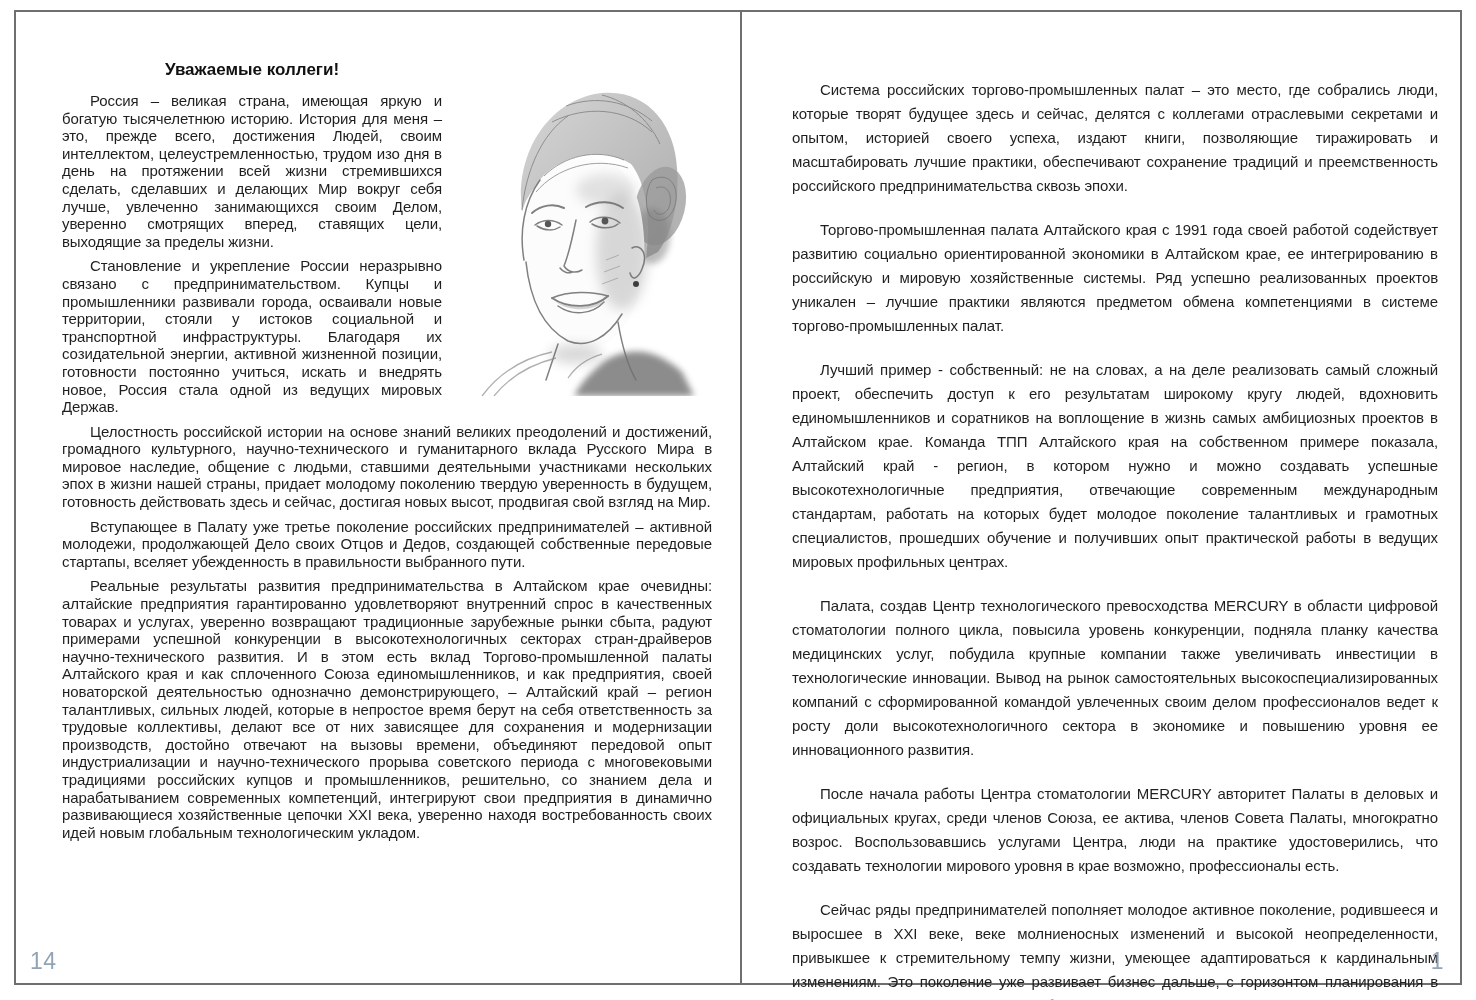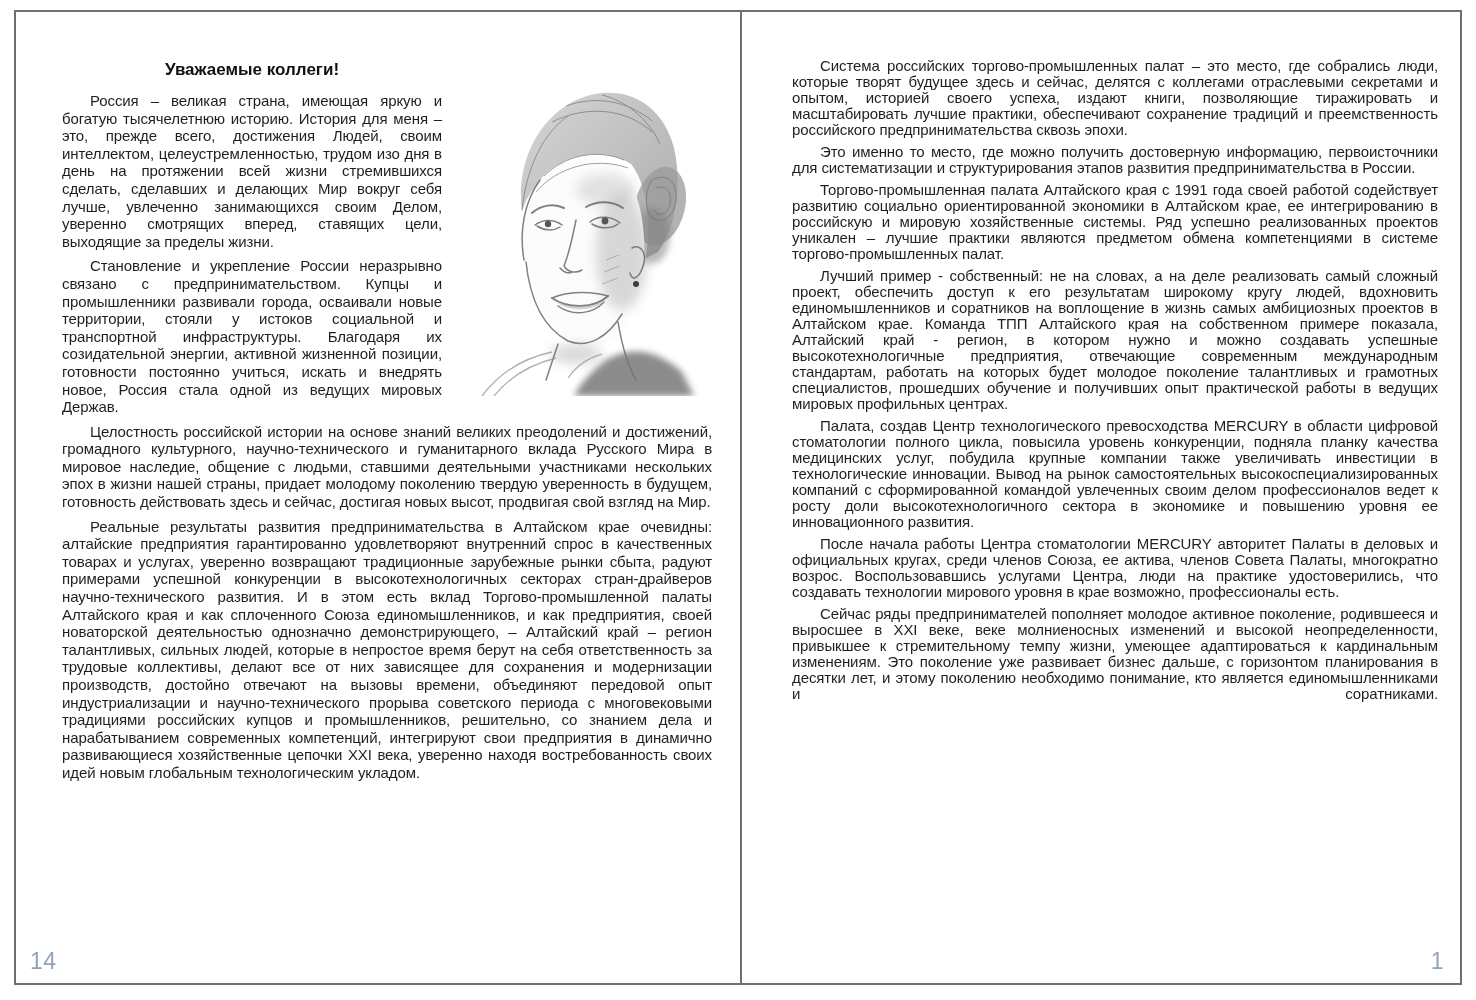--- a/index.html
+++ b/index.html
@@ -15,21 +15,21 @@
   }
   .page { position:relative; box-sizing:border-box; background:#fff; }
   .page-left  { width:724px; padding:48px 28px 52px 46px; }
   .divider    { width:2px; background:#6f6f6f; }
   .page-right { flex:1; padding:46px 22px 52px 50px; }
 
   .page p {
     margin:0 0 7px 0; text-align:justify; text-indent:28px;
     font-size:15px; line-height:17.6px; letter-spacing:-0.1px;
   }
-  .page-right p { line-height:16px; margin-bottom:6px; }
+  .page-right p { line-height:24px; margin-bottom:6px;margin-top:20px; }
   .page h1 {
     font-size:17px; font-weight:700; color:#111;
     margin:0 0 12px 0; text-align:center; letter-spacing:0;
   }
   p.justify-last { text-align-last:justify; }
 
   .portrait {
     float:right; width:256px; height:336px; margin:0 0 8px 14px;
   }
   .portrait svg { width:100%; height:100%; display:block; }
@@ -127,30 +127,30 @@
           <path d="M112,318 C120,306 132,298 146,294"></path>
         </g>
       </svg>
     </div>
 
     <h1>Уважаемые коллеги!</h1>
 
     <p>Россия – великая страна, имеющая яркую и богатую тысячелетнюю историю. История для меня – это, прежде всего, достижения Людей, своим интеллектом, целеустремленностью, трудом изо дня в день на протяжении всей жизни стремившихся сделать, сделавших и делающих Мир вокруг себя лучше, увлеченно занимающихся своим Делом, уверенно смотрящих вперед, ставящих цели, выходящие за пределы жизни.</p>
     <p>Становление и укрепление России неразрывно связано с предпринимательством. Купцы и промышленники развивали города, осваивали новые территории, стояли у истоков социальной и транспортной инфраструктуры. Благодаря их созидательной энергии, активной жизненной позиции, готовности постоянно учиться, искать и внедрять новое, Россия  стала одной из ведущих мировых Держав.</p>
     <p>Целостность российской истории на основе знаний великих преодолений и достижений, громадного культурного, научно-технического и гуманитарного вклада Русского Мира в мировое наследие, общение с людьми, ставшими деятельными участниками нескольких эпох в жизни нашей страны, придает молодому поколению твердую уверенность в будущем, готовность действовать здесь и сейчас, достигая новых высот, продвигая свой взгляд на Мир.</p>
+    <p>Вступающее в Палату уже третье поколение российских предпринимателей – активной молодежи, продолжающей Дело своих Отцов и Дедов, создающей собственные передовые стартапы, вселяет убежденность в правильности выбранного пути.</p>
     <p>Реальные результаты развития предпринимательства в Алтайском крае очевидны: алтайские предприятия гарантированно удовлетворяют внутренний спрос в качественных товарах и услугах, уверенно возвращают традиционные зарубежные рынки сбыта, радуют примерами успешной конкуренции в высокотехнологичных секторах стран-драйверов научно-технического развития. И в этом есть вклад Торгово-промышленной палаты Алтайского края и как сплоченного Союза единомышленников, и как предприятия, своей новаторской деятельностью однозначно демонстрирующего, – Алтайский край – регион талантливых, сильных людей, которые в непростое время берут на себя ответственность за трудовые коллективы, делают все от них зависящее для сохранения и модернизации производств, достойно отвечают на вызовы времени, объединяют передовой опыт индустриализации и научно-технического прорыва советского периода с многовековыми традициями российских купцов и промышленников, решительно, со знанием дела и нарабатыванием современных компетенций, интегрируют свои предприятия в динамично развивающиеся хозяйственные цепочки XXI века, уверенно находя востребованность своих идей новым глобальным технологическим укладом.</p>
 
     <div class="pagenum pn-left">14</div>
   </section>
 
   <div class="divider"></div>
 
   <section class="page page-right">
     <p>Система российских торгово-промышленных палат – это место, где собрались люди, которые творят будущее здесь и сейчас, делятся с коллегами  отраслевыми секретами и опытом, историей своего успеха, издают книги, позволяющие тиражировать и масштабировать лучшие практики, обеспечивают сохранение традиций и преемственность российского предпринимательства сквозь эпохи.</p>
-    <p>Это именно то место, где можно получить достоверную информацию, первоисточники для систематизации и структурирования этапов развития предпринимательства в России.</p>
     <p>Торгово-промышленная палата Алтайского края с 1991 года своей работой содействует развитию социально ориентированной экономики в Алтайском крае, ее интегрированию в российскую и мировую хозяйственные системы. Ряд успешно реализованных проектов уникален – лучшие практики являются предметом обмена компетенциями в системе торгово-промышленных палат.</p>
     <p>Лучший пример - собственный: не на словах, а на деле реализовать самый сложный проект, обеспечить доступ к его результатам широкому кругу людей, вдохновить единомышленников и соратников на воплощение в жизнь самых амбициозных проектов в Алтайском крае. Команда  ТПП Алтайского края на собственном примере показала, Алтайский край - регион, в котором нужно и можно создавать успешные высокотехнологичные предприятия, отвечающие современным международным стандартам, работать на которых будет молодое поколение талантливых и грамотных специалистов, прошедших обучение и получивших опыт практической работы в ведущих мировых профильных центрах.</p>
     <p>Палата, создав Центр технологического превосходства MERCURY в области цифровой стоматологии полного цикла, повысила уровень конкуренции, подняла планку качества медицинских услуг, побудила крупные компании также увеличивать инвестиции в технологические инновации. Вывод на рынок самостоятельных высокоспециализированных компаний с сформированной командой увлеченных своим делом профессионалов ведет к росту доли высокотехнологичного сектора в экономике и повышению уровня ее инновационного развития.</p>
     <p>После начала работы Центра стоматологии MERCURY  авторитет Палаты в деловых и официальных кругах, среди членов Союза, ее актива, членов Совета Палаты, многократно возрос. Воспользовавшись услугами Центра, люди на практике удостоверились, что создавать технологии мирового уровня в крае возможно, профессионалы есть.</p>
     <p class="justify-last">Сейчас ряды предпринимателей пополняет молодое активное поколение, родившееся и выросшее в XXI веке, веке молниеносных изменений и высокой неопределенности, привыкшее к стремительному темпу жизни, умеющее адаптироваться к кардинальным изменениям. Это поколение уже развивает бизнес дальше, с горизонтом планирования в десятки лет, и этому поколению необходимо понимание, кто является единомышленниками и соратниками.</p>
 
     <div class="pagenum pn-right">1</div>
   </section>
 
 </div>

